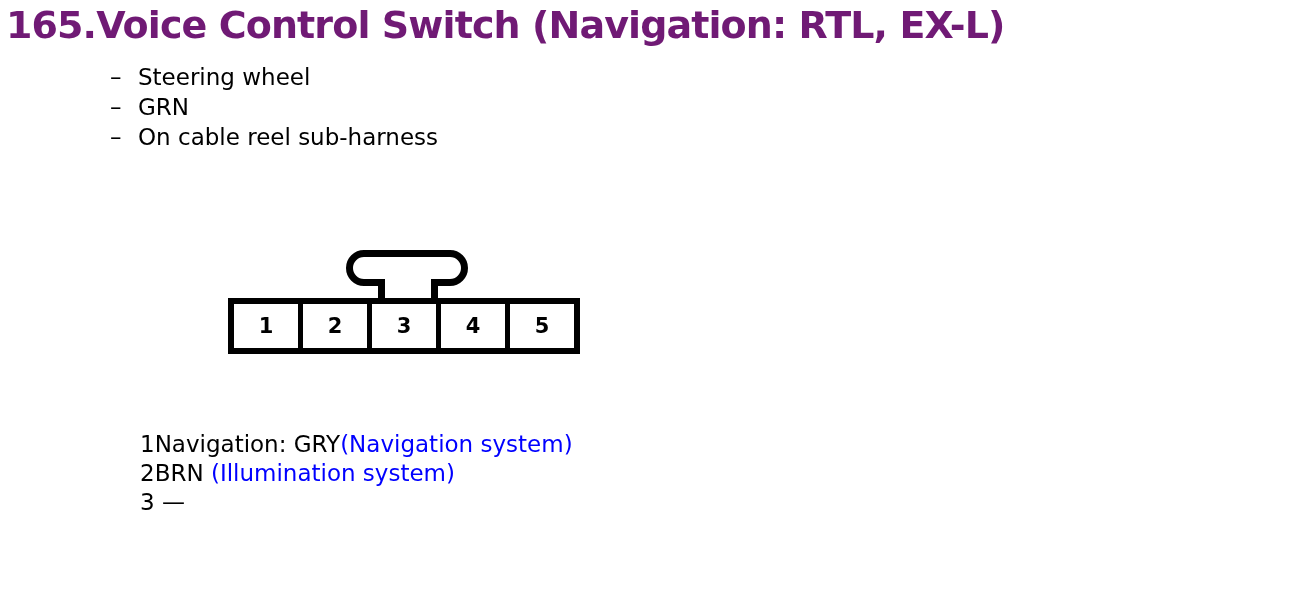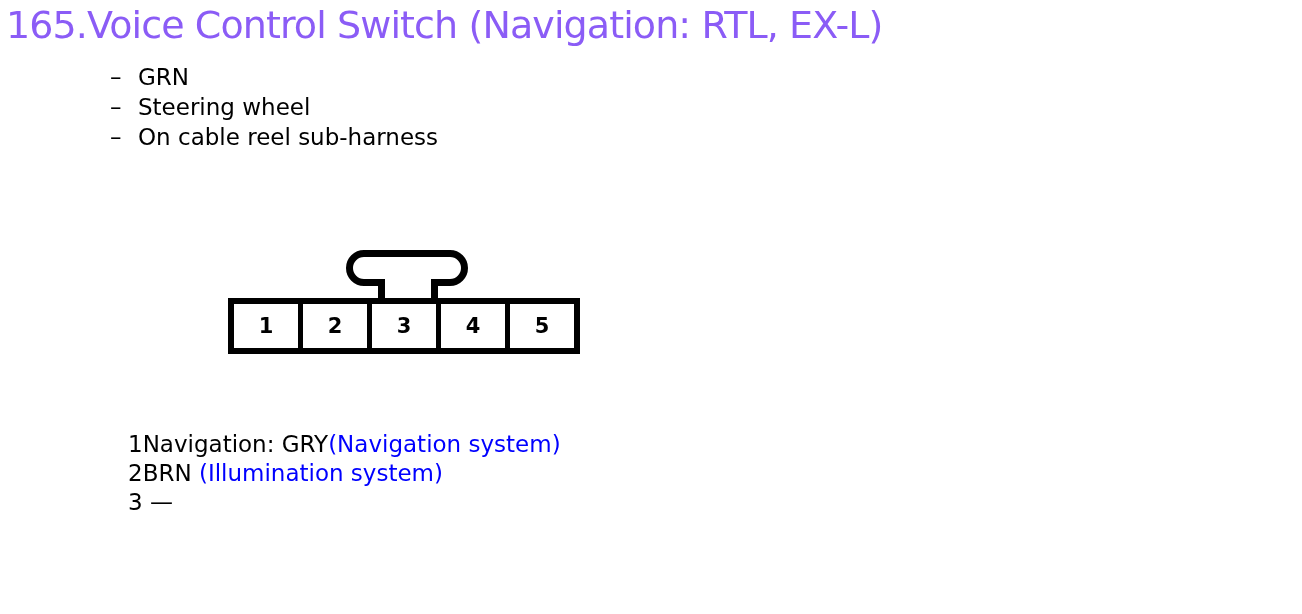--- a/index.html
+++ b/index.html
@@ -18,26 +18,26 @@
     -webkit-font-smoothing: antialiased;
   }
 
   
   .page-title {
     position: absolute;
     left: 6px;
     top: 2px;
     width: 1296px;
     font-family: "DejaVu Sans", "Liberation Sans", sans-serif;
-    font-weight: normal;
+    font-weight: bold;
     font-size: 38px;
     line-height: 46px;
     letter-spacing: -0.9px;
     white-space: nowrap;
-    color: #8b5cf6;
+    color: #701a75;
   }
 
   
   .notes-list {
     position: absolute;
     left: 110px;
     top: 62px;
     width: 700px;
     list-style: none;
     margin: 0;
@@ -123,21 +123,21 @@
     color: #000000;
     background: #ffffff;
   }
   .pin-cell:last-child {
     border-right: none;
   }
 
   
   .pin-list {
     position: absolute;
-    left: 128px;
+    left: 140px;
     top: 430px;
     width: 1100px;
     list-style: none;
     margin: 0;
     padding: 0;
     font-size: 23px;
     line-height: 29px;
   }
   .pin-list li {
     display: block;
@@ -150,24 +150,24 @@
   .pin-list .pin-wire { color: #000000; }
   .pin-list .pin-desc { color: #0000ff; }
 </style>
 </head>
 <body>
 
 <div class="page-title">165.Voice Control Switch (Navigation: RTL, EX-L)</div>
 
 <ul class="notes-list">
   <li>
-    <span class="dash">–</span><span>GRN</span>
+    <span class="dash">–</span><span>Steering wheel</span>
   </li>
   <li>
-    <span class="dash">–</span><span>Steering wheel</span>
+    <span class="dash">–</span><span>GRN</span>
   </li>
   <li>
     <span class="dash">–</span><span>On cable reel sub-harness</span>
   </li>
 </ul>
 
 <div class="connector-wrap">
 
   <div class="latch"></div>
   <div class="latch-gap"></div>

